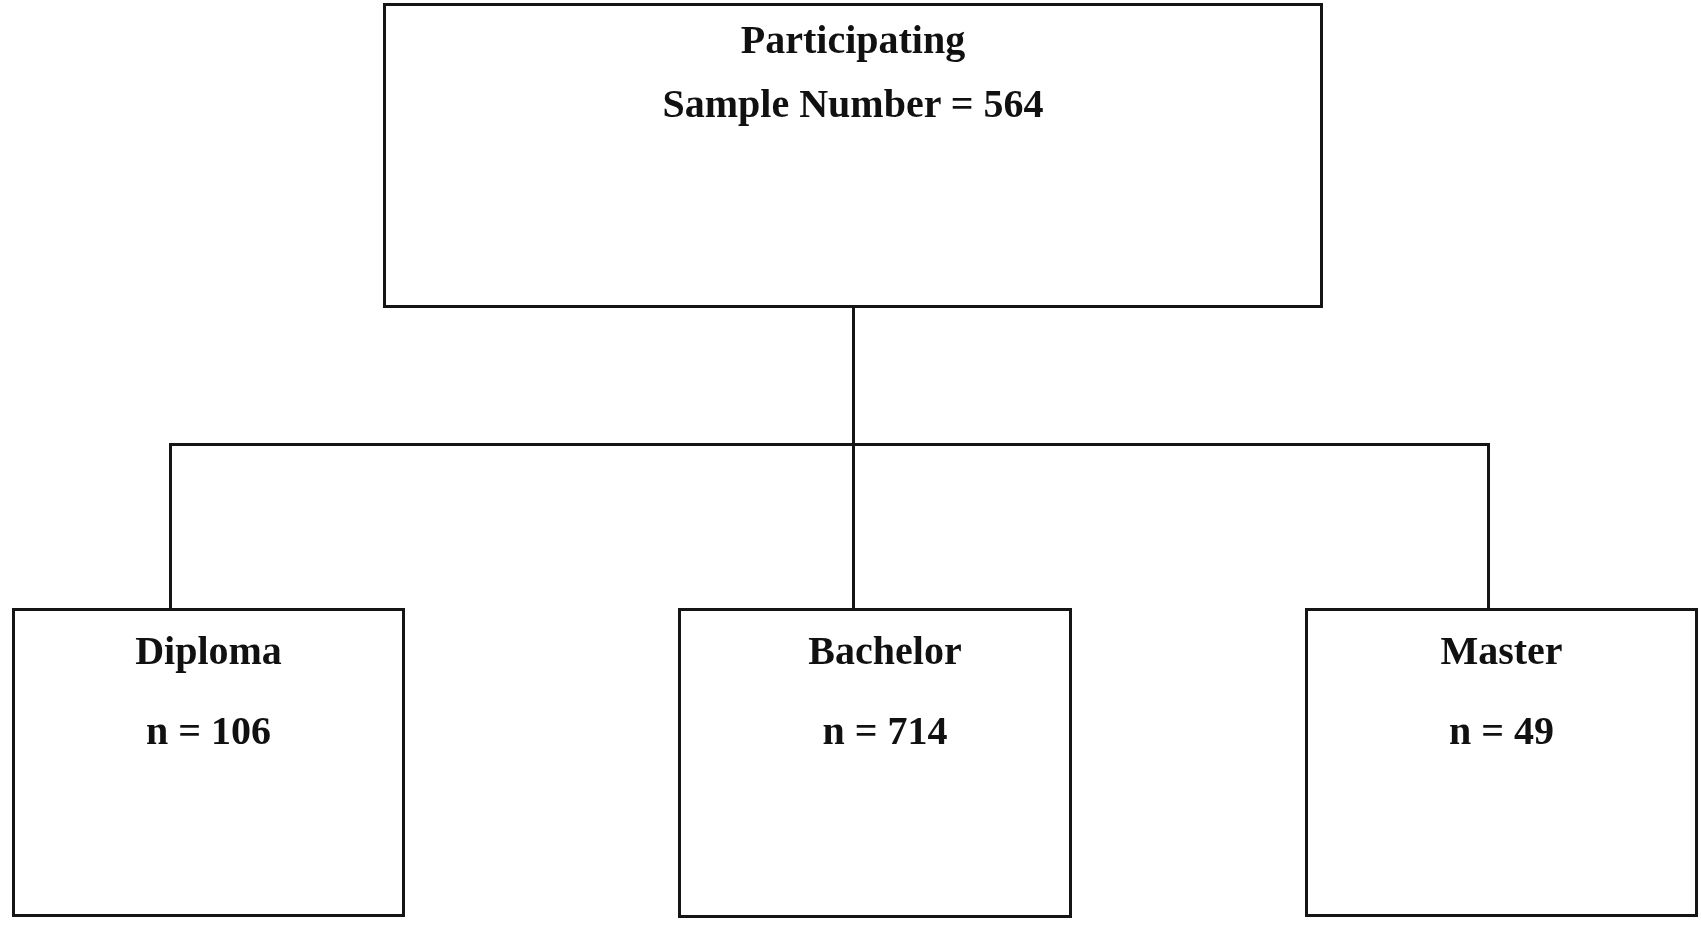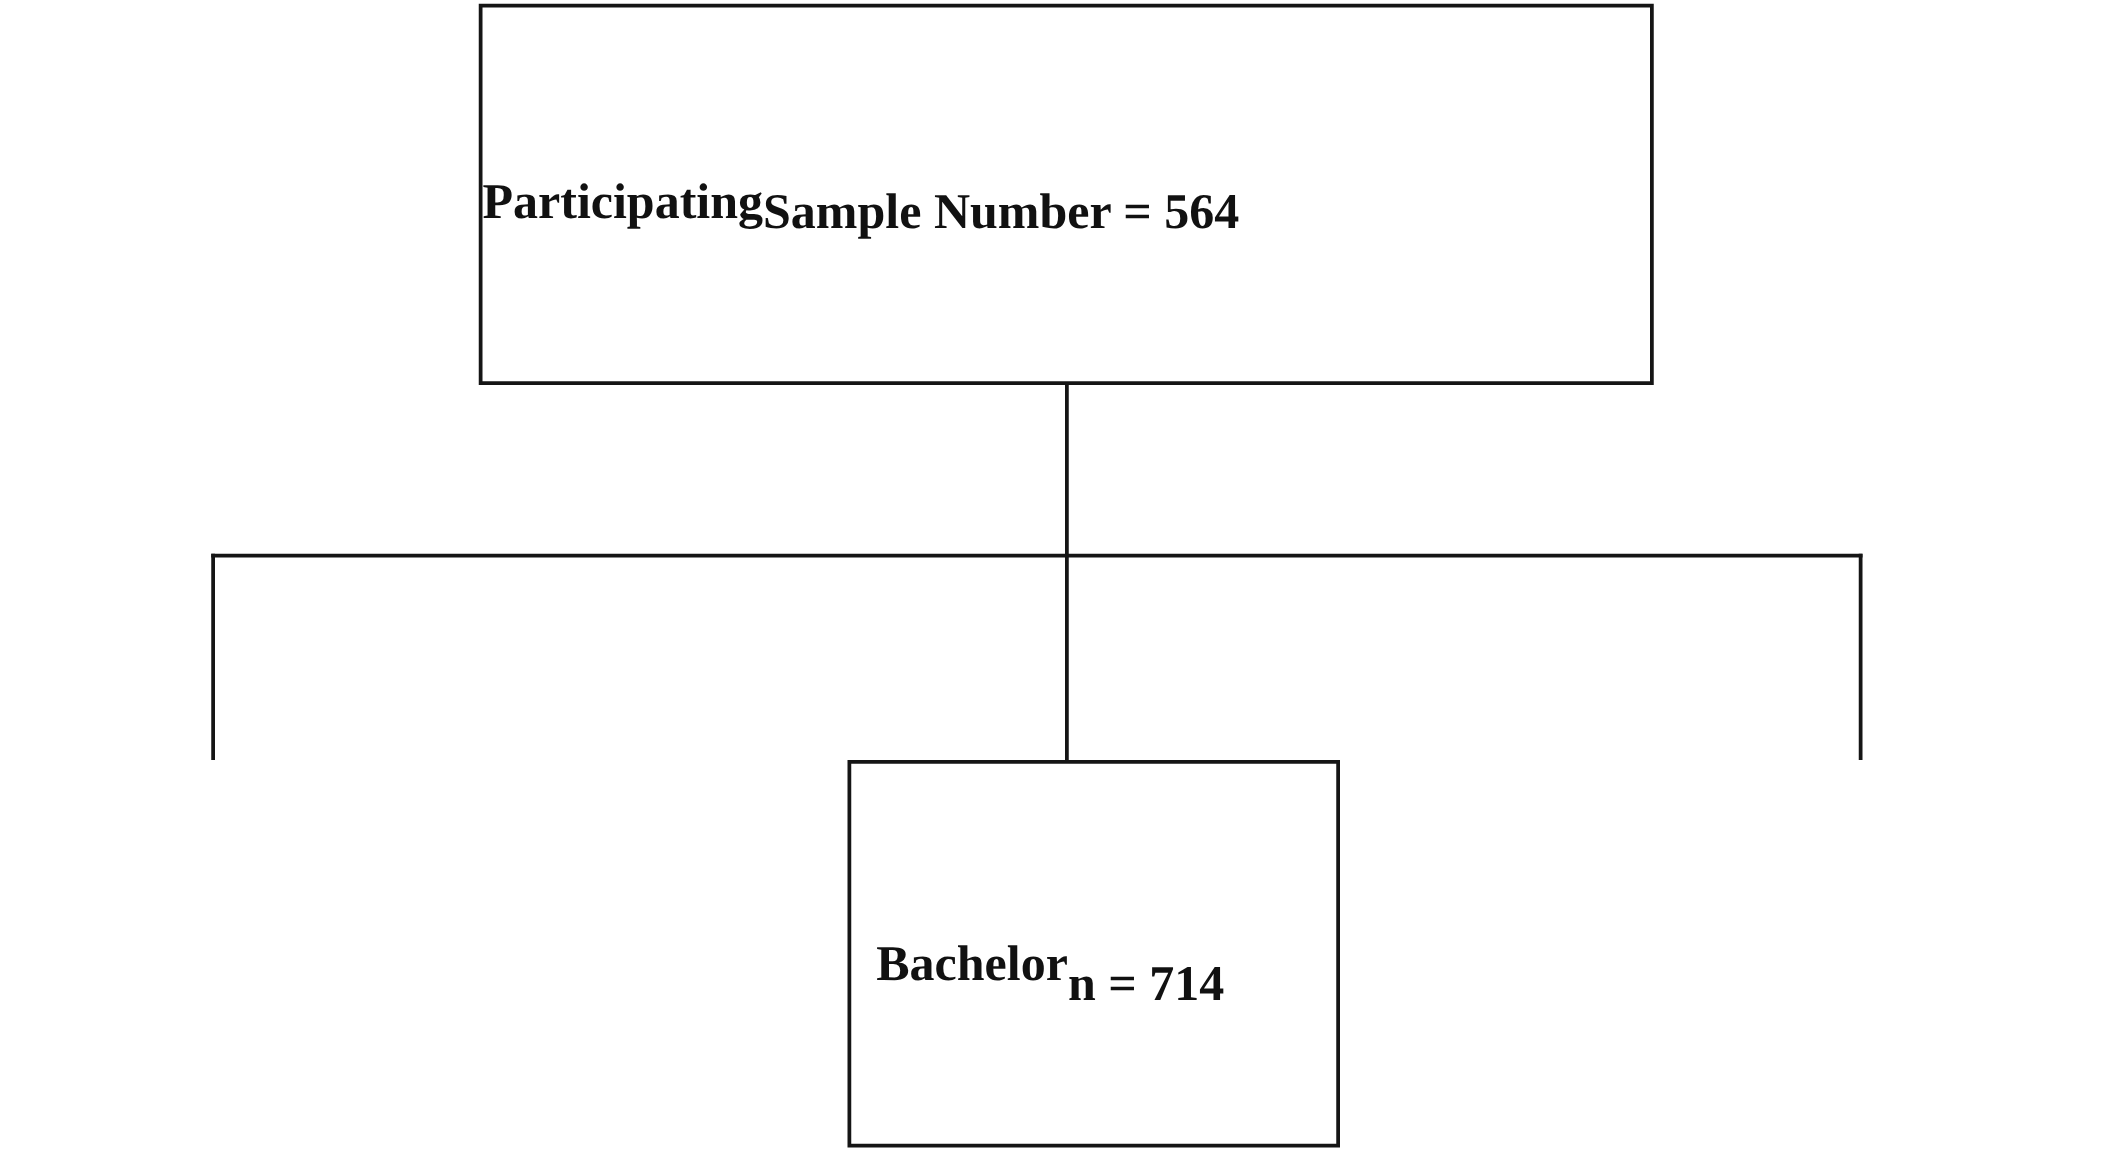--- a/index.html
+++ b/index.html
@@ -14,21 +14,21 @@
     background: #ffffff;
     overflow: hidden;
     font-family: "Liberation Serif", serif;
   }
   .node {
     position: absolute;
     box-sizing: border-box;
     border: 3px solid #151515;
     background: #ffffff;
     display: flex;
-    flex-direction: row;
+    flex-direction: column;
     align-items: center;
     text-align: center;
   }
   .node .title,
   .node .subtitle {
     font-weight: 700;
     font-size: 40px;
     line-height: 48px;
     color: #111111;
     white-space: nowrap;
@@ -70,20 +70,28 @@
   <div class="node" id="root-node">
     <div class="title">Participating</div>
     <div class="subtitle">Sample Number = 564</div>
   </div>
 
   <div class="connector" id="conn-root-drop"></div>
   <div class="connector" id="conn-horizontal"></div>
   <div class="connector" id="conn-left-drop"></div>
   <div class="connector" id="conn-right-drop"></div>
 
+  <div class="node child-node" id="node-diploma">
+    <div class="title">Diploma</div>
+    <div class="subtitle">n = 106</div>
+  </div>
 
   <div class="node child-node" id="node-bachelor">
     <div class="title">Bachelor</div>
     <div class="subtitle">n = 714</div>
   </div>
 
+  <div class="node child-node" id="node-master">
+    <div class="title">Master</div>
+    <div class="subtitle">n = 49</div>
+  </div>
 
 </div>
 
 </body></html>

